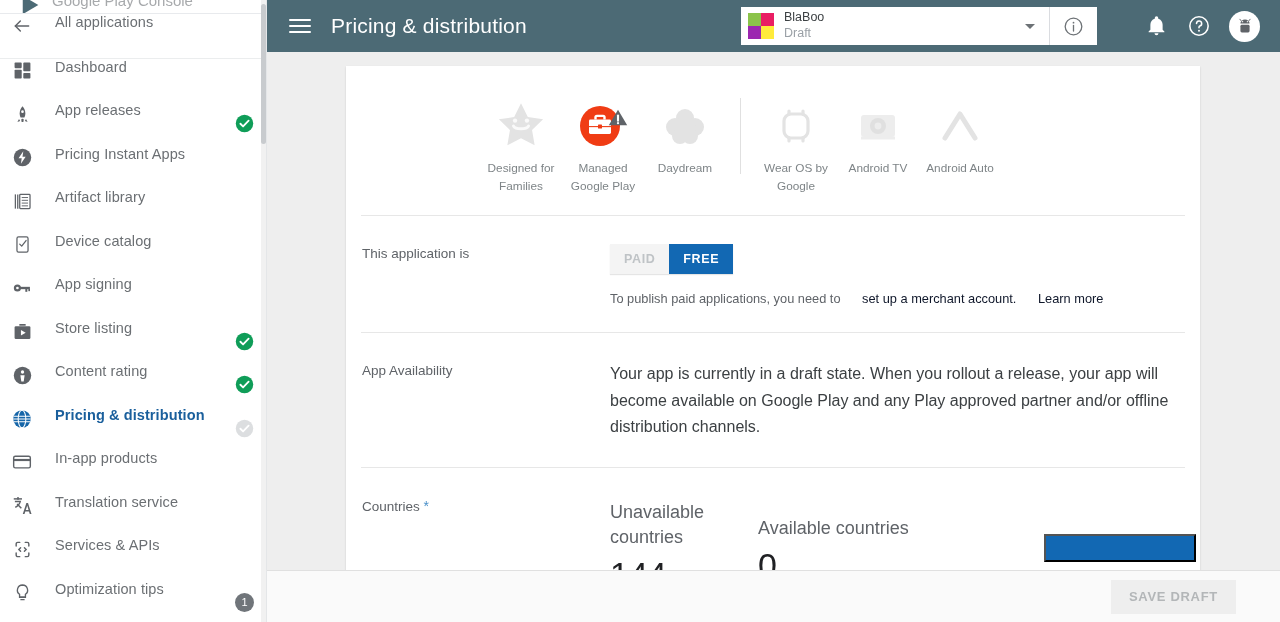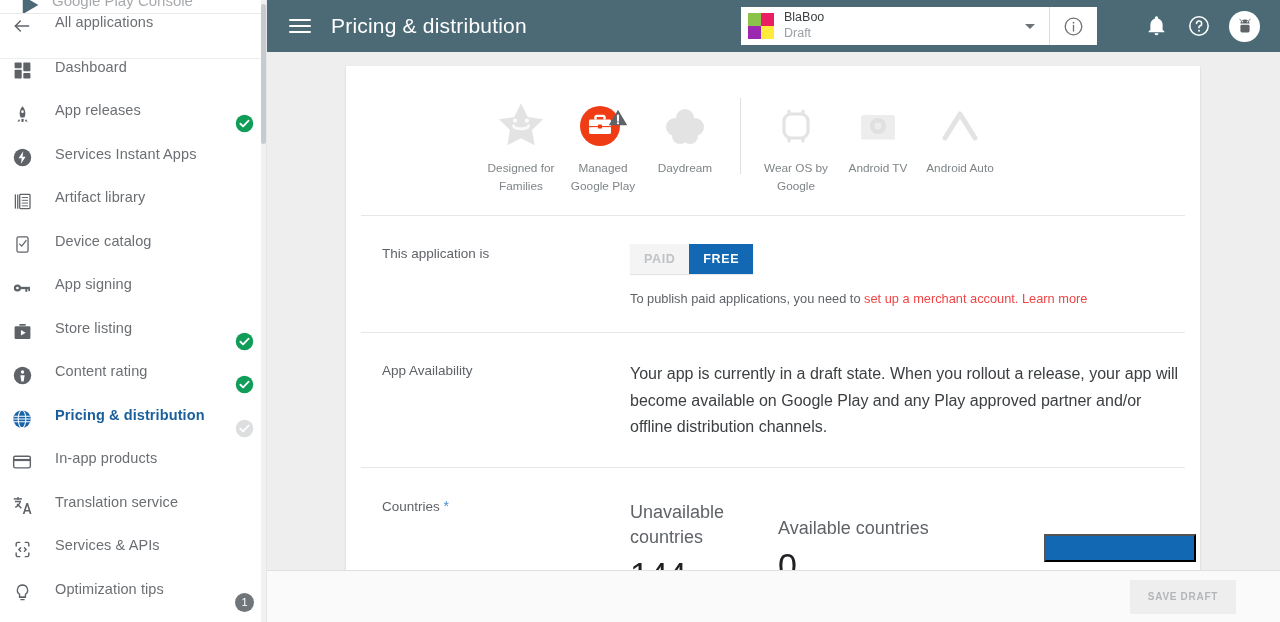--- a/index.html
+++ b/index.html
@@ -149,34 +149,34 @@
     width: 82px; text-align: center; cursor: pointer;
   }
   .dev .glyph { height: 56px; display:flex; align-items:center; justify-content:center; }
   .dev .dname { font-size: 11.8px; color: #7e8487; line-height: 1.5; margin-top: 6px; }
   .dev-divider { width: 1px; background: #e0e0e0; height: 76px; margin: 0 14px; align-self: flex-start; }
   .devices-inner { display: flex; align-items: flex-start; margin-left: 134px; }
 
   .row-sep { height: 1px; background: #e7e7e7; margin: 0 15px; }
 
   .frow { display: flex; padding: 28px 16px 26px 16px; }
-  .flabel { width: 248px; flex: 0 0 248px; font-size: 13.5px; color: #5f6368; padding-top: 2px; margin-left: 20px; }
+  .flabel { width: 248px; flex: 0 0 248px; font-size: 13.5px; color: #5f6368; padding-top: 2px; }
   .fbody { flex: 1; }
 
   .seg { display: inline-flex; height: 30px; box-shadow: 0 1px 1px rgba(0,0,0,.10); }
   .seg div {
     min-width: 55px; padding: 0 14px;
     display: flex; align-items: center; justify-content: center;
     font-size: 12.5px; font-weight: bold; letter-spacing: .6px;
     cursor: pointer;
   }
   .seg .off { background: #f4f4f4; color: #bfc3c6; }
   .seg .on { background: #1268b3; color: #fff; }
   .hint { margin-top: 17px; font-size: 12.8px; color: #5f6368; }
-  .hint a { color: #ef4444; text-decoration: none; }
+  .hint a { color: #0f172a; text-decoration: none; margin-left: 18px; }
 
   .avail-text { font-size: 16px; color: #3c4043; line-height: 1.65; max-width: 576px; }
 
   .req { color: #4a90c9; font-size: 14px; }
 
   .countries-body { display: flex; padding-top: 4px; position: relative; }
   .ccol { margin-right: 56px; }
   .ccol .ctitle { font-size: 18px; color: #5f6368; line-height: 1.4; max-width: 92px; }
   .ccol .cnum { font-size: 34px; color: #202124; font-weight: 400; margin-top: 6px; line-height: 1.1; }
   .manage-btn {
@@ -186,21 +186,21 @@
 
   
   .savebar {
     position: absolute; left: 267px; right: 0; bottom: 0; height: 52px;
     background: #fafafa; border-top: 1px solid #e0e0e0;
     display: flex; align-items: center; justify-content: flex-end;
     padding-right: 44px; z-index: 4;
   }
   .save-btn {
     height: 34px; padding: 0 18px; background: #eeeeee; color: #b3b6b8;
-    font-size: 10px; font-weight: bold; letter-spacing: .7px;
+    font-size: 13px; font-weight: bold; letter-spacing: .7px;
     display: flex; align-items: center; justify-content: center;
     border: none; cursor: pointer; font-family: "Liberation Sans", sans-serif;
   }
 </style>
 </head>
 <body>
 
 <div class="app">
 
   <aside class="sidebar">
@@ -258,21 +258,21 @@
       </span>
     </div>
 
     <div class="nav-item">
       <span class="ico">
         <svg width="19" height="19" viewBox="0 0 24 24">
             <circle cx="12" cy="12" r="11" fill="#5f6368"></circle>
             <path d="M13 4l-6 9h4l-1 7 6-9h-4z" fill="#fff"></path>
           </svg>
       </span>
-      <span class="label">Services Instant Apps</span>
+      <span class="label">Pricing Instant Apps</span>
     </div>
 
     <div class="nav-item">
       <span class="ico">
         <svg width="19" height="19" viewBox="0 0 24 24" fill="none" stroke="#5f6368" stroke-width="1.6">
             <path d="M3 3v18"></path>
             <path d="M6 3v18"></path>
             <rect x="8.5" y="3" width="13" height="18" rx="1"></rect>
             <path d="M11 7h8M11 10.5h8M11 14h8M11 17.5h8" stroke-width="1.2"></path>
           </svg>

